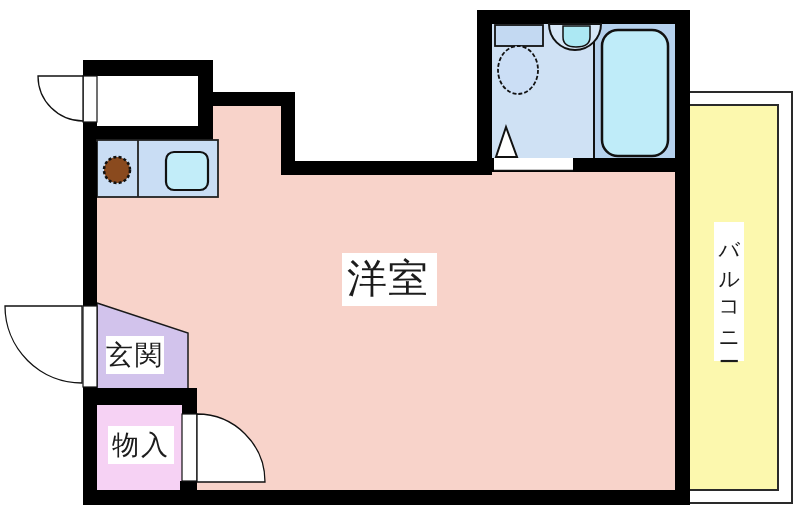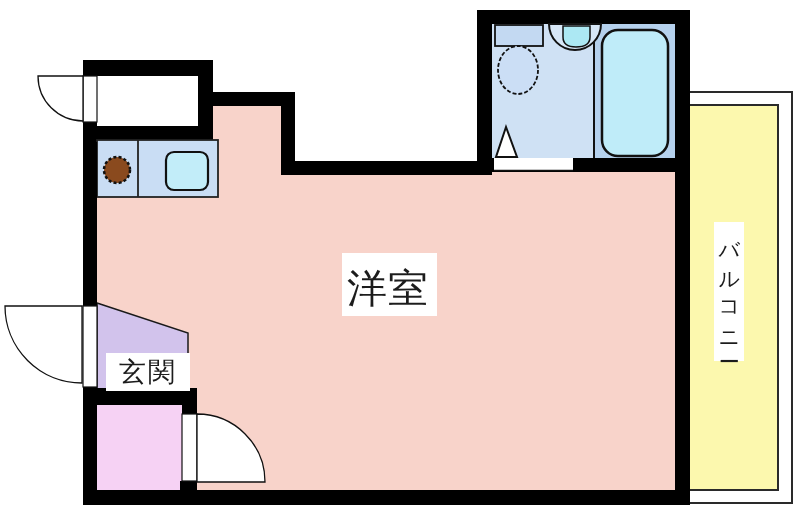--- a/index.html
+++ b/index.html
@@ -15,29 +15,28 @@
     position:absolute;
     background:#ffffff;
     color:#1c1c1c;
     z-index:5;
     white-space:nowrap;
   }
   .label-main{
     left:342px;top:253px;
     font-size:40px;
     line-height:1.28;
-    padding:10px 8px 2px 5px;
+    padding:0 8px 2px 5px;
     letter-spacing:1px;
   }
   .label-genkan{
     left:106px;top:336px;
     font-size:27px;
-    padding:1px 13px;
+    padding:1px 0;
     letter-spacing:2px;
-    margin-top:17px;
   }
   .label-storage{
     left:108px;top:426px;
     font-size:27px;
     padding:1px 4px;
     letter-spacing:2px;
   }
   .label-balcony{
     left:714px;top:222px;
     font-size:21px;
@@ -105,16 +104,17 @@
     <path d="M 82 306 L 5 306 A 77 77 0 0 0 82 383 Z" fill="#ffffff" stroke="#111111" stroke-width="1.3"></path>
     <path d="M 197 482 L 197 414 A 68 68 0 0 1 265 482 Z" fill="#ffffff" stroke="#111111" stroke-width="1.3"></path>
   </svg>
 
   <div class="room-label label-main">
     <div>洋室</div>
   </div>
 
   <div class="room-label label-genkan">玄関</div>
 
+  <div class="room-label label-storage">物入</div>
 
   <div class="room-label label-balcony">バルコニー</div>
 
 </div>
 
 </body></html>

